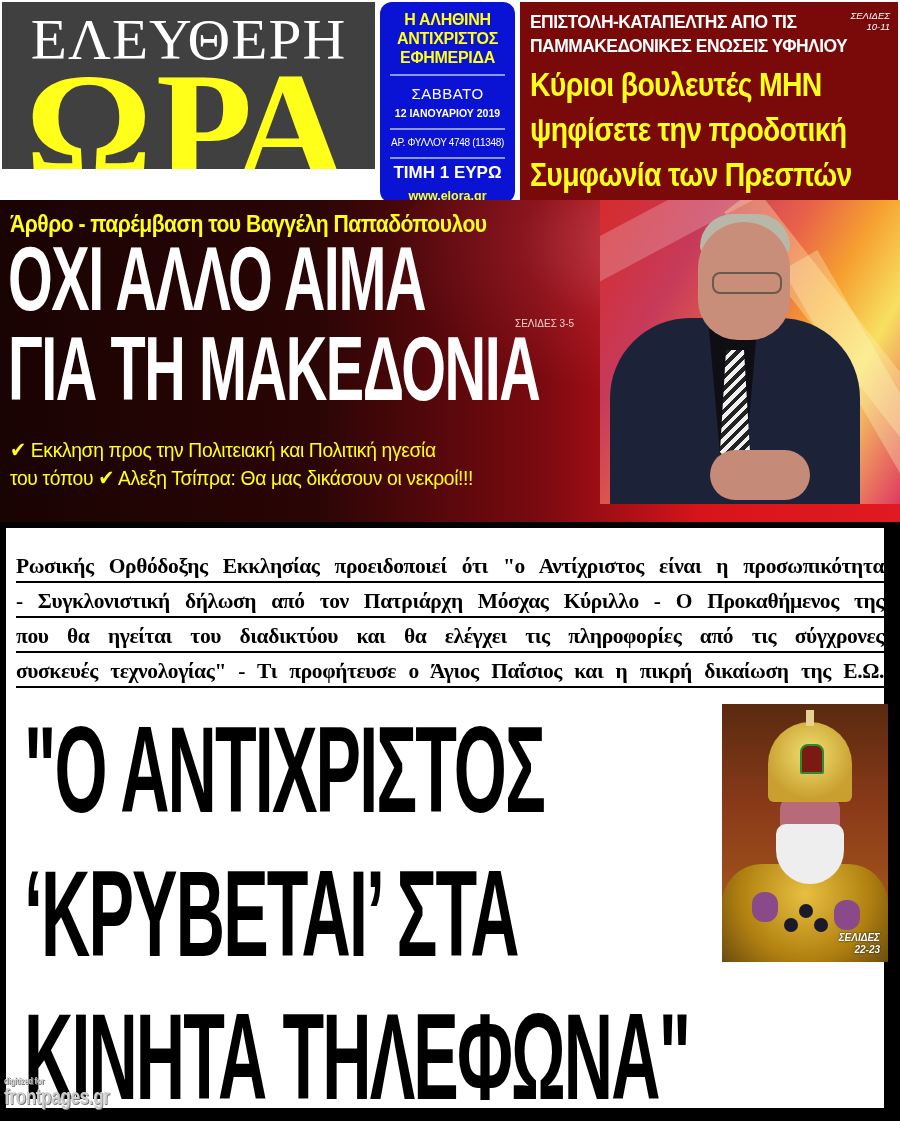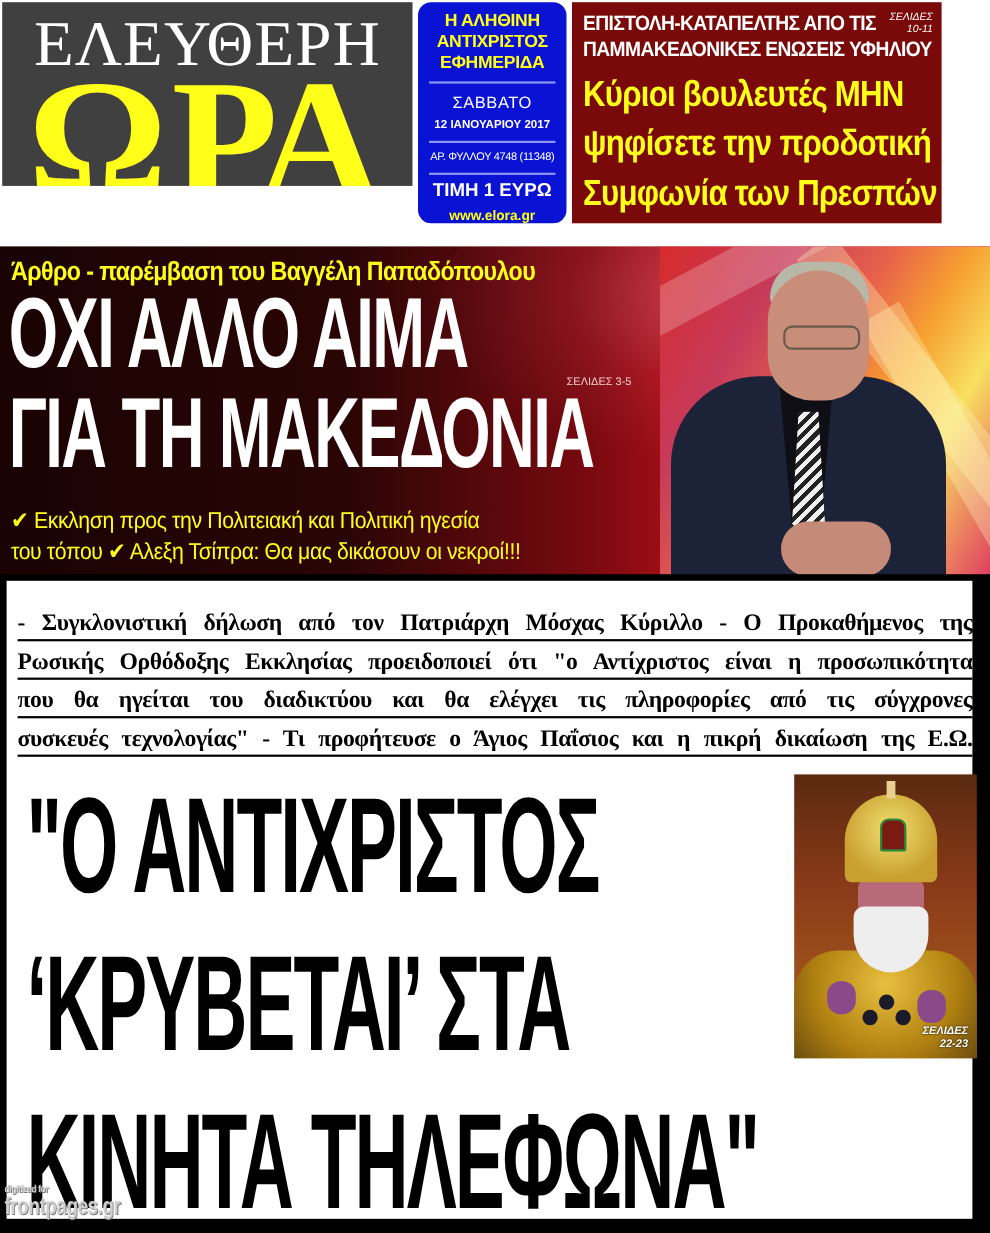--- a/index.html
+++ b/index.html
@@ -13,27 +13,27 @@
 
   .info-box { position: absolute; left: 380px; top: 2px; width: 135px; height: 201px; background: #0a12d4; color: #ffffff; text-align: center; border-radius: 12px; }
   .info-tagline { margin-top: 8px; color: #ffff1a; font-weight: bold; font-size: 16px; line-height: 19px; letter-spacing: -0.3px; }
   .info-sep { height: 2px; background: #8a96f0; margin: 7px 10px 6px 10px; }
   .info-day { font-size: 15px; line-height: 24px; letter-spacing: 0.5px; }
   .info-date { font-size: 10.5px; line-height: 15px; font-weight: bold; }
   .info-issue { font-size: 10px; line-height: 14px; letter-spacing: -0.3px; }
   .info-price { font-size: 17px; line-height: 16px; font-weight: bold; margin-top: 3px; }
   .info-web { color: #ffff1a; font-size: 12.5px; font-weight: bold; margin-top: 8px; }
 
-  .letter-box { position: absolute; left: 520px; top: 2px; width: 336px; height: 201px; background: #7a0a0a; color: #ffffff; }
+  .letter-box { position: absolute; left: 520px; top: 2px; width: 378px; height: 201px; background: #7a0a0a; color: #ffffff; }
   .letter-head { position: absolute; left: 10px; top: 8px; width: 340px; font-weight: bold; font-size: 19px; line-height: 24px; letter-spacing: -0.6px; transform: scaleX(0.92); transform-origin: left top; white-space: nowrap; }
   .letter-pages { position: absolute; right: 8px; top: 8px; font-style: italic; font-size: 9.5px; line-height: 11px; text-align: right; color: #ffffff; }
   .letter-sub { position: absolute; left: 10px; top: 60px; width: 400px; color: #ffff1a; font-weight: bold; font-size: 33px; line-height: 45px; letter-spacing: -0.8px; transform: scaleX(0.86); transform-origin: left top; white-space: nowrap; }
 
   
-  .story2 { position: absolute; left: 0; top: 224px; width: 900px; height: 332px; background: linear-gradient(90deg, #1a0303 0%, #2a0505 35%, #7a0a10 60%, #d8141b 78%, #e01a20 100%); overflow: hidden; }
+  .story2 { position: absolute; left: 0; top: 200px; width: 900px; height: 332px; background: linear-gradient(90deg, #1a0303 0%, #2a0505 35%, #7a0a10 60%, #d8141b 78%, #e01a20 100%); overflow: hidden; }
   .story2-swirl { position: absolute; left: 380px; top: -60px; width: 520px; height: 260px; border-radius: 50%; background: radial-gradient(ellipse at 60% 40%, rgba(255,150,170,0.45) 0%, rgba(255,80,110,0.15) 40%, rgba(0,0,0,0) 70%); }
   .story2-kicker { position: absolute; left: 10px; top: 10px; color: #ffff1a; font-weight: bold; font-size: 24px; line-height: 28px; letter-spacing: -0.6px; transform: scaleX(0.88); transform-origin: left top; white-space: nowrap; }
   .story2-headline { position: absolute; left: 8px; top: 34px; color: #ffffff; font-weight: bold; font-size: 80px; line-height: 80px; letter-spacing: -2px; transform: scaleX(0.72) scaleY(1.13); transform-origin: left top; white-space: nowrap; }
   .story2-pages { position: absolute; left: 515px; top: 118px; color: #f2d0d0; font-size: 10px; }
   .story2-bullets { position: absolute; left: 10px; top: 236px; color: #ffff1a; font-size: 21px; line-height: 28px; letter-spacing: -0.4px; transform: scaleX(0.92); transform-origin: left top; white-space: nowrap; }
 
   .photo1 { position: absolute; left: 600px; top: 0; width: 300px; height: 304px; overflow: hidden; }
   .photo1 .bg { position: absolute; inset: 0; background: linear-gradient(120deg, #d62b2b 0%, #c73a5a 25%, #e8624a 45%, #f6a030 60%, #f8e060 75%, #e03a60 100%); }
   .photo1 .ray { position: absolute; height: 40px; width: 500px; background: rgba(255,255,255,0.22); transform-origin: left center; }
   .photo1 .suit { position: absolute; left: 10px; top: 118px; width: 250px; height: 200px; background: #1c2238; border-radius: 80px 80px 0 0; }
@@ -75,21 +75,21 @@
   </div>
 
   <div class="info-box">
     <div class="info-tagline">
       <div>Η ΑΛΗΘΙΝΗ</div>
       <div>ΑΝΤΙΧΡΙΣΤΟΣ</div>
       <div>ΕΦΗΜΕΡΙΔΑ</div>
     </div>
     <div class="info-sep"></div>
     <div class="info-day">ΣΑΒΒΑΤΟ</div>
-    <div class="info-date">12 ΙΑΝΟΥΑΡΙΟΥ 2017</div>
+    <div class="info-date">12 ΙΑΝΟΥΑΡΙΟΥ 2019</div>
     <div class="info-sep"></div>
     <div class="info-issue">ΑΡ. ΦΥΛΛΟΥ 4748 (11348)</div>
     <div class="info-sep"></div>
     <div class="info-price">ΤΙΜΗ 1 ΕΥΡΩ</div>
     <div class="info-web">www.elora.gr</div>
   </div>
 
   <div class="letter-box">
     <div class="letter-head">
       <div>ΕΠΙΣΤΟΛΗ-ΚΑΤΑΠΕΛΤΗΣ ΑΠΟ ΤΙΣ</div>
@@ -132,22 +132,22 @@
   <div class="story2-pages">ΣΕΛΙΔΕΣ 3-5</div>
   <div class="story2-bullets">
     <div>✔ Εκκληση προς την Πολιτειακή και Πολιτική ηγεσία</div>
     <div>του τόπου  ✔ Αλεξη Τσίπρα: Θα μας δικάσουν οι νεκροί!!!</div>
   </div>
 </div>
 
 <div class="main-story">
   <div class="main-inner">
     <div class="main-deck">
+      <span class="line">Ρωσικής Ορθόδοξης Εκκλησίας προειδοποιεί ότι "ο Αντίχριστος είναι η προσωπικότητα</span>
       <span class="line">- Συγκλονιστική δήλωση από τον Πατριάρχη Μόσχας Κύριλλο - Ο Προκαθήμενος της</span>
-      <span class="line">Ρωσικής Ορθόδοξης Εκκλησίας προειδοποιεί ότι "ο Αντίχριστος είναι η προσωπικότητα</span>
       <span class="line">που θα ηγείται του διαδικτύου και θα ελέγχει τις πληροφορίες από τις σύγχρονες</span>
       <span class="line">συσκευές τεχνολογίας" - Τι προφήτευσε ο Άγιος Παΐσιος και η πικρή δικαίωση της Ε.Ω.</span>
     </div>
 
     <div class="main-headline">
       <div>"Ο ΑΝΤΙΧΡΙΣΤΟΣ</div>
       <div>‘ΚΡΥΒΕΤΑΙ’ ΣΤΑ</div>
       <div>ΚΙΝΗΤΑ ΤΗΛΕΦΩΝΑ"</div>
     </div>
 

